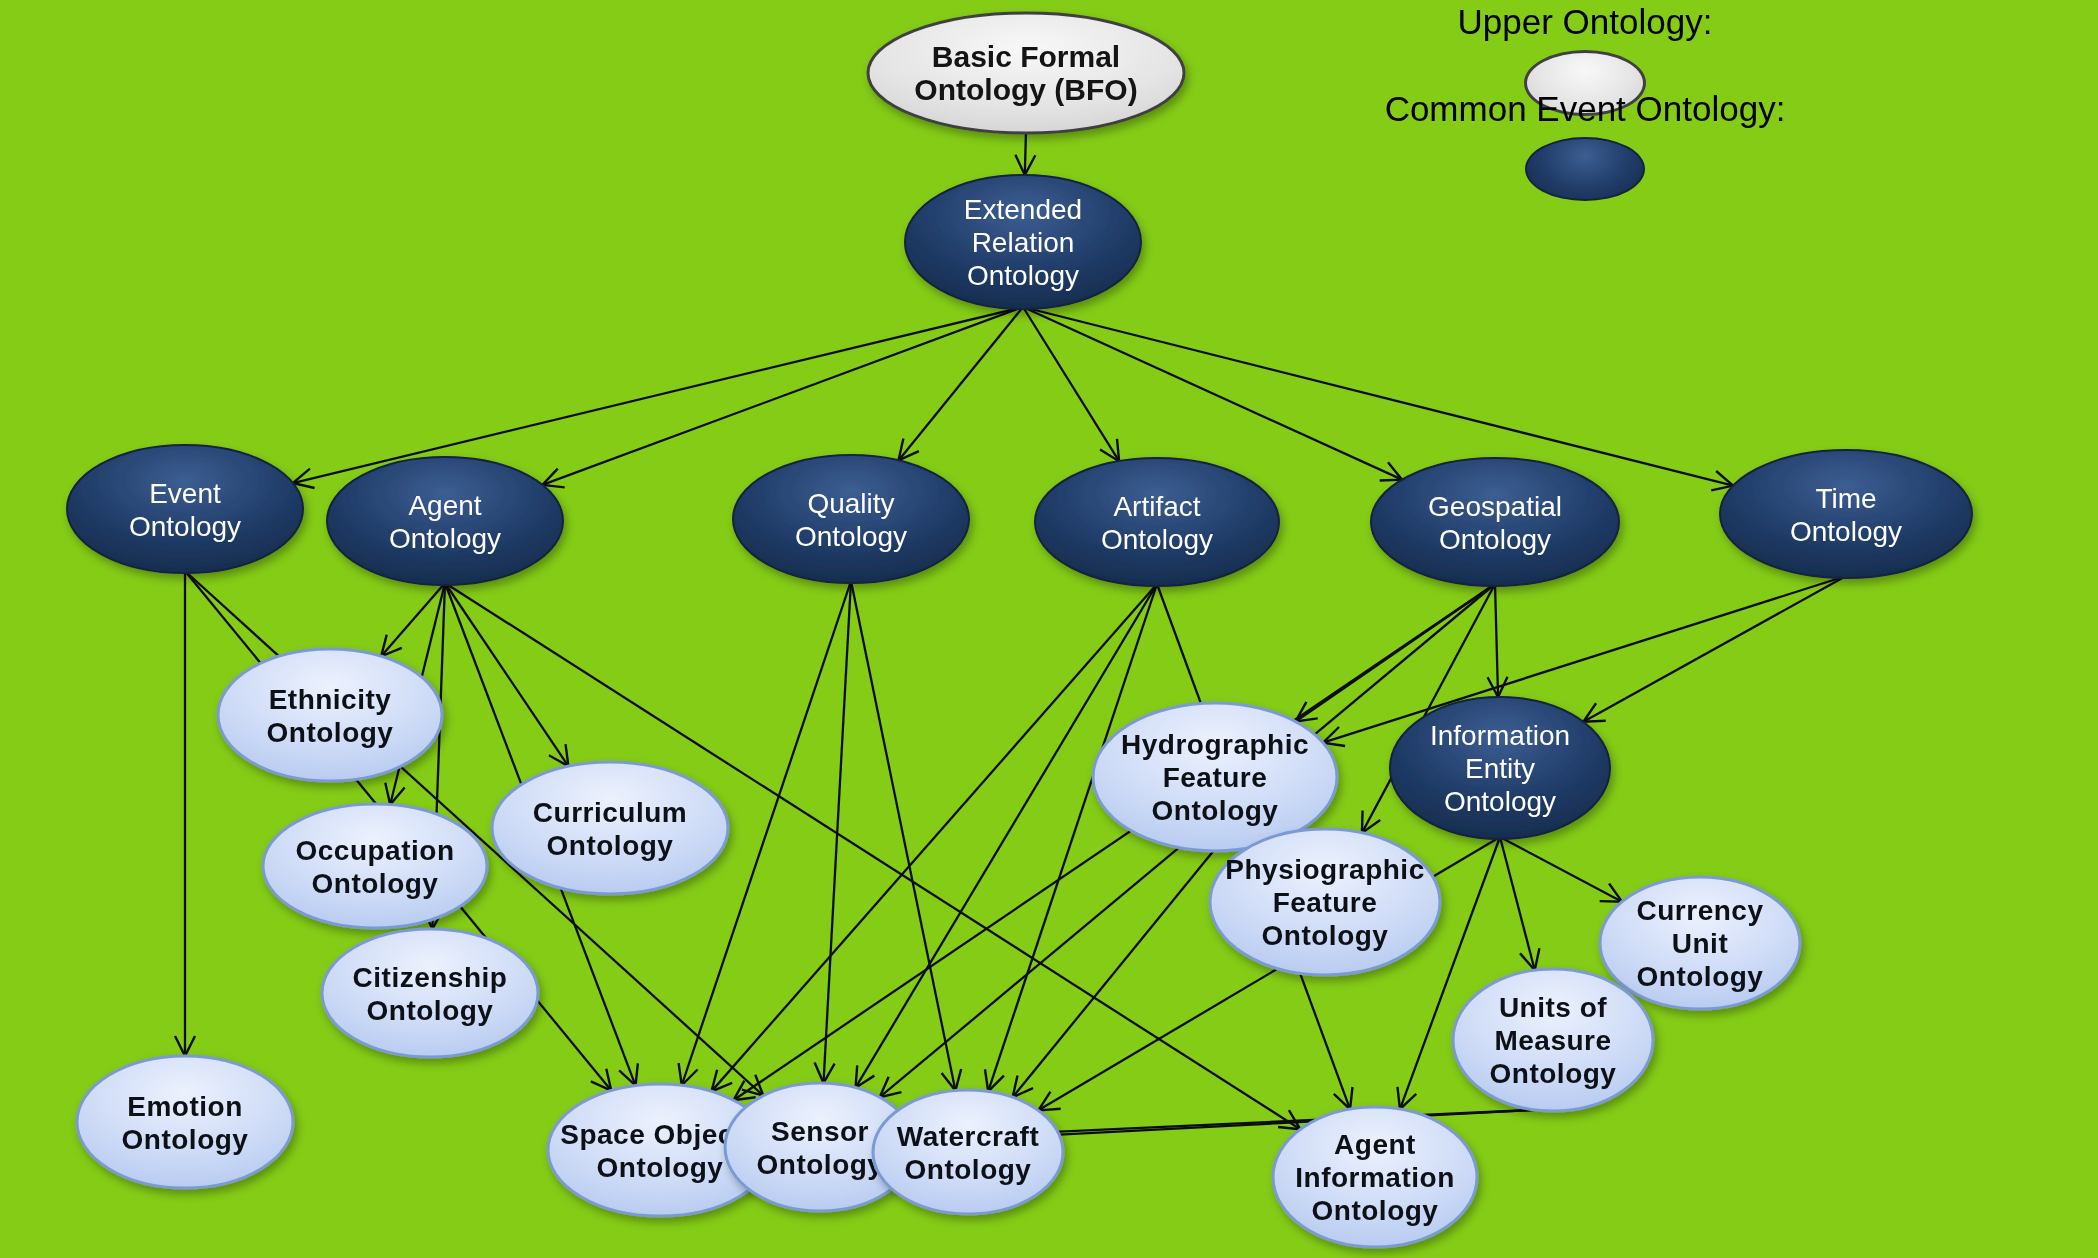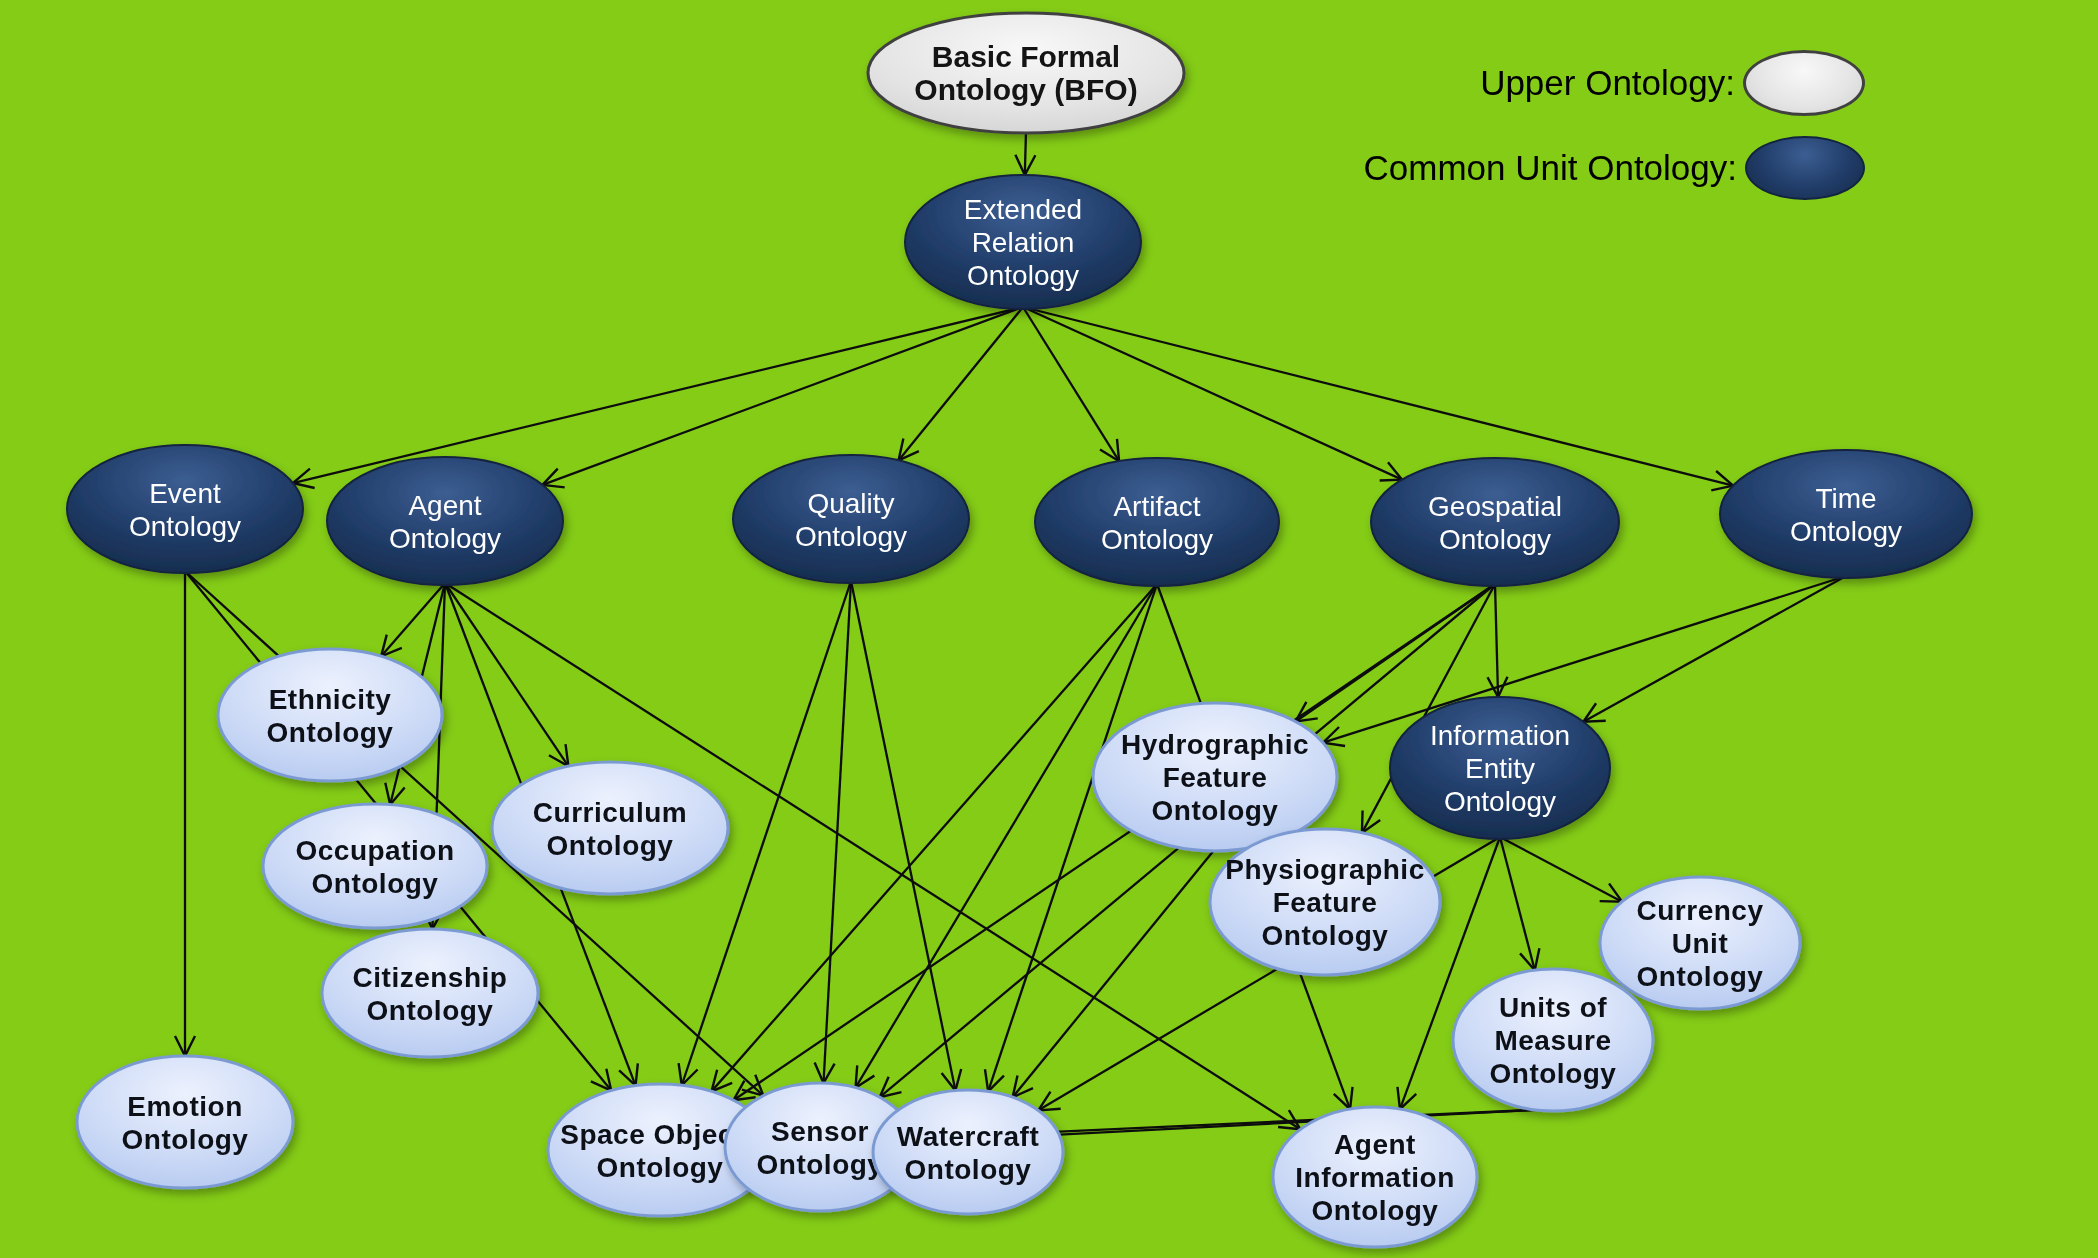--- a/index.html
+++ b/index.html
@@ -7,21 +7,21 @@
   #diagram-svg{position:absolute;left:0;top:0;}
   .edge{stroke:#0d0d0d;stroke-width:2.3px;}
   .shape-upper{fill:url(#gUpper);stroke:#404040;stroke-width:3px;}
   .shape-cco{fill:url(#gCco);stroke:#122440;stroke-width:2px;}
   .shape-domain{fill:url(#gDomain);stroke:#7b9ad2;stroke-width:3px;}
   .nt{text-anchor:middle;}
   .nt-upper{font-size:30px;font-weight:700;fill:#141414;}
   .nt-cco{font-size:28px;font-weight:400;fill:#ffffff;}
   .nt-domain{font-size:28px;font-weight:700;fill:#0d1117;letter-spacing:0.5px;}
   .legend{position:absolute;left:1305px;top:50px;width:560px;}
-  .legend-row{display:flex;align-items:center;justify-content:flex-end;gap:8px;height:66px;margin-bottom:19px;}
+  .legend-row{display:flex;align-items:center;justify-content:flex-end;gap:8px;height:66px;margin-bottom:19px;flex-direction:column;}
   .legend-label{font-size:35px;color:#000;white-space:nowrap;}
   .swatch{width:116px;height:60px;border-radius:50%;flex:0 0 auto;}
   .swatch-upper{background:radial-gradient(ellipse at 50% 30%,#f8f8f8 0%,#e4e4e4 60%,#d0d0d0 100%);border:3px solid #404040;}
   .swatch-cco{background:radial-gradient(ellipse at 50% 28%,#3c5e92 0%,#203c68 55%,#142947 100%);border:2px solid #122440;}
   .swatch-domain{background:radial-gradient(ellipse at 50% 28%,#ecf1fd 0%,#cfdcf7 55%,#b2c7ef 100%);border:3px solid #7b9ad2;}
 </style>
 </head>
 <body>
 
 <div class="canvas">
@@ -180,18 +180,18 @@
         </g>
       </g>
   </svg>
 
   <div class="legend">
     <div class="legend-row">
       <span class="legend-label">Upper Ontology:</span>
       <span class="swatch swatch-upper"></span>
     </div>
     <div class="legend-row">
-      <span class="legend-label">Common Unit Ontology:</span>
+      <span class="legend-label">Common Event Ontology:</span>
       <span class="swatch swatch-cco"></span>
     </div>
   </div>
 
 </div>
 
 </body></html>

